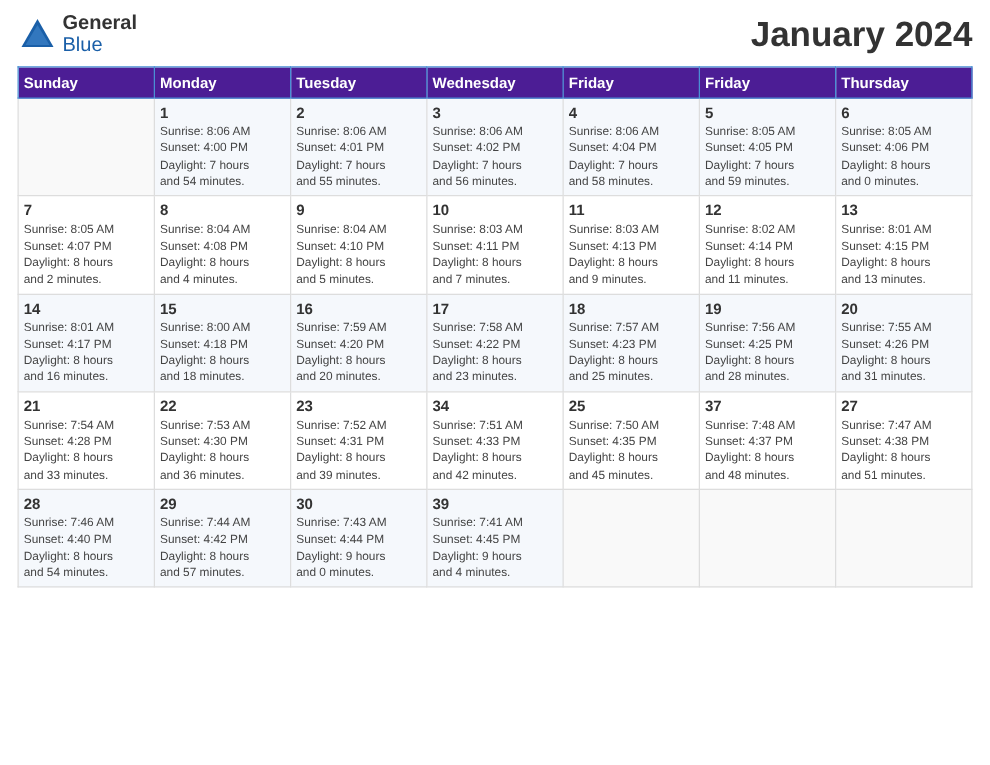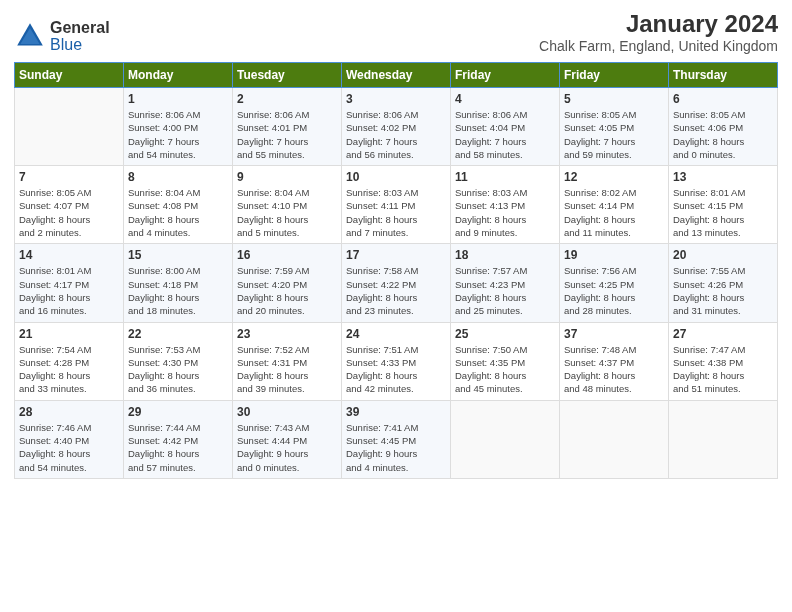--- a/index.html
+++ b/index.html
@@ -11,21 +11,21 @@
       overflow: hidden;
     }
     .page {
       width: 792px;
       height: 612px;
       padding: 10px 14px;
     }
     .header {
       display: flex;
       justify-content: space-between;
-      align-items: flex-end;
+      align-items: center;
       margin-bottom: 8px;
     }
     .logo {
       display: flex;
       align-items: center;
       gap: 4px;
     }
     .logo-text {
       display: flex;
       flex-direction: column;
@@ -42,35 +42,35 @@
       color: #1a5fa8;
     }
     .logo-icon {
       width: 32px;
       height: 32px;
     }
     .title-block {
       text-align: right;
     }
     .calendar-title {
-      font-size: 24px;
+      font-size: 28px;
       font-weight: bold;
       color: #333;
     }
     .calendar-subtitle {
       font-size: 14px;
       color: #555;
     }
     table {
       width: 100%;
       border-collapse: collapse;
       table-layout: fixed;
     }
     thead tr {
-      background-color: #4d7c0f;
+      background-color: #4c1d95;
     }
     thead th {
       color: #fff;
       font-size: 12px;
       font-weight: bold;
       padding: 5px 4px;
       text-align: left;
       border: 1px solid #4a8fd4;
     }
     tbody tr {
@@ -115,21 +115,20 @@
         <polygon points="20,4 36,32 4,32" fill="#1a5fa8"></polygon>
         <polygon points="20,10 32,30 8,30" fill="#4a8fd4" opacity="0.5"></polygon>
       </svg>
       <div class="logo-text">
         <span class="logo-general">General</span>
         <span class="logo-blue">Blue</span>
       </div>
     </div>
     <div class="title-block">
       <div class="calendar-title">January 2024</div>
-      <div class="calendar-subtitle">Chalk Farm, England, United Kingdom</div>
     </div>
   </div>
 
   <table>
     <thead>
       <tr>
       <th>Sunday</th>
           <th>Monday</th>
           <th>Tuesday</th>
           <th>Wednesday</th>
@@ -233,21 +232,21 @@
           </td>
           <td>
             <div class="day-number">22</div>
             <div class="day-info">Sunrise: 7:53 AM<br>Sunset: 4:30 PM<br>Daylight: 8 hours<br>and 36 minutes.</div>
           </td>
           <td>
             <div class="day-number">23</div>
             <div class="day-info">Sunrise: 7:52 AM<br>Sunset: 4:31 PM<br>Daylight: 8 hours<br>and 39 minutes.</div>
           </td>
           <td>
-            <div class="day-number">24</div>
+            <div class="day-number">34</div>
             <div class="day-info">Sunrise: 7:51 AM<br>Sunset: 4:33 PM<br>Daylight: 8 hours<br>and 42 minutes.</div>
           </td>
           <td>
             <div class="day-number">25</div>
             <div class="day-info">Sunrise: 7:50 AM<br>Sunset: 4:35 PM<br>Daylight: 8 hours<br>and 45 minutes.</div>
           </td>
           <td>
             <div class="day-number">37</div>
             <div class="day-info">Sunrise: 7:48 AM<br>Sunset: 4:37 PM<br>Daylight: 8 hours<br>and 48 minutes.</div>
           </td>

